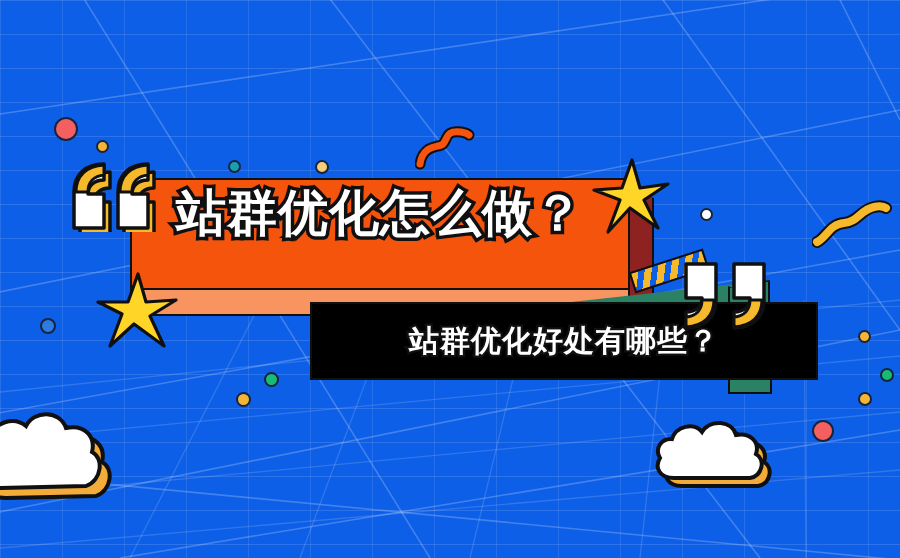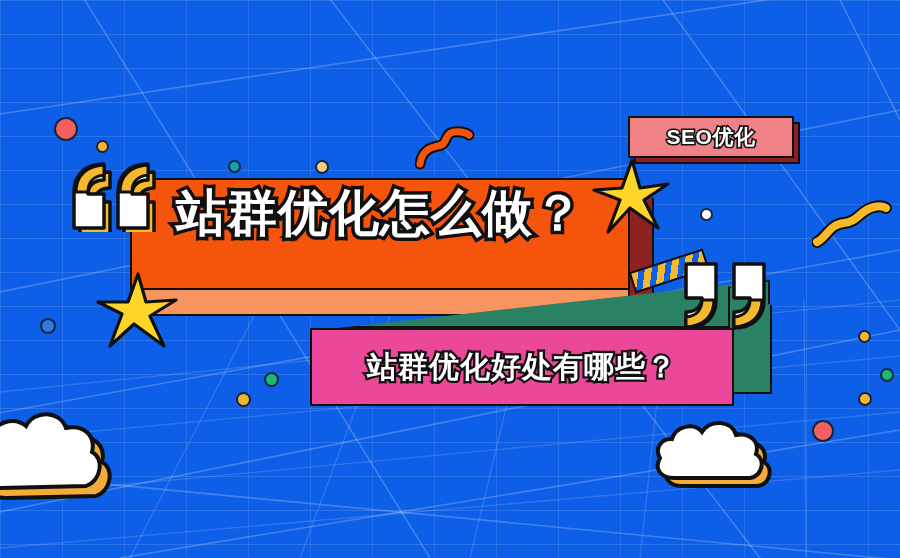--- a/index.html
+++ b/index.html
@@ -92,22 +92,22 @@
     position:absolute;left:0;top:0;width:460px;height:48px;
     background:#2b8164;border:2.5px solid #101010;box-sizing:border-box;
     clip-path:polygon(6% 100%,100% 0,100% 100%,0 100%);
   }
   .gb-side{
     position:absolute;left:418px;top:6px;width:44px;height:108px;
     background:#2b8164;border:2.5px solid #101010;box-sizing:border-box;
     clip-path:polygon(0 0,100% 18%,100% 100%,0 100%);
   }
   .gb-face{
-    position:absolute;left:0;top:48px;width:424px;height:78px;
-    background:#ec4899;border:2.5px solid #101010;box-sizing:border-box;
+    position:absolute;left:0;top:22px;width:508px;height:78px;
+    background:#000000;border:2.5px solid #101010;box-sizing:border-box;
     display:flex;align-items:center;justify-content:center;
   }
   .gb-text{
     font-size:30px;font-weight:bold;color:#ffffff;letter-spacing:1px;
     -webkit-text-stroke:4.5px #101010;paint-order:stroke fill;
     white-space:nowrap;
   }
 
   
   .stripes{
@@ -192,26 +192,20 @@
 
   <div class="cloud" style="left:650px;top:408px;width:130px;height:90px;">
     <svg viewBox="0 0 130 90" width="130" height="90" xmlns="http://www.w3.org/2000/svg">
       <path d="M24 70 C10 70 4 60 10 50 C4 40 12 30 22 31 C26 18 44 14 52 24
                C60 11 82 12 86 27 C100 24 110 34 106 46 C116 52 112 68 100 70 Z" transform="translate(8,8)" fill="#f3ab3a" stroke="#101010" stroke-width="4"></path>
       <path d="M24 70 C10 70 4 60 10 50 C4 40 12 30 22 31 C26 18 44 14 52 24
                C60 11 82 12 86 27 C100 24 110 34 106 46 C116 52 112 68 100 70 Z" fill="#ffffff" stroke="#101010" stroke-width="4"></path>
     </svg>
   </div>
 
-  <div class="seo-wrap">
-    <div class="seo-shadow"></div>
-    <div class="seo-face">
-      <span class="seo-text">SEO优化</span>
-    </div>
-  </div>
 
   <div class="star" style="left:592px;top:158px;width:78px;height:78px;z-index:7;">
     <svg viewBox="0 0 78 78" width="78" height="78" xmlns="http://www.w3.org/2000/svg">
       <path d="M40 2 L48 30 L76 26 L52 42 L66 70 L38 50 L16 74 L28 42 L2 32 L30 30 Z" fill="#ffd527" stroke="#101010" stroke-width="3.2" stroke-linejoin="round"></path>
     </svg>
   </div>
 
   <div class="qmark" style="left:64px;top:152px;width:100px;height:80px;z-index:8;">
     <svg viewBox="0 0 100 80" width="100" height="80" xmlns="http://www.w3.org/2000/svg">
       <g transform="translate(6,10)">

